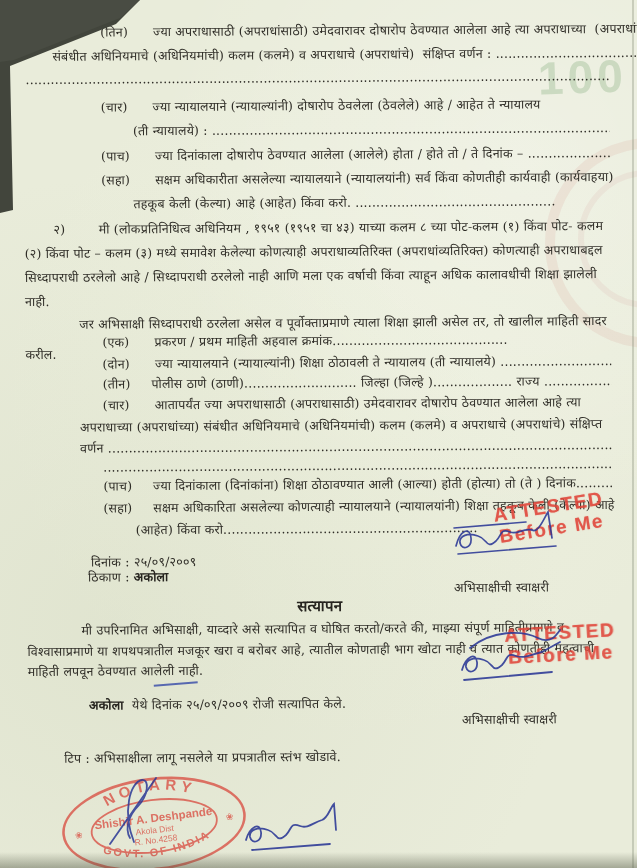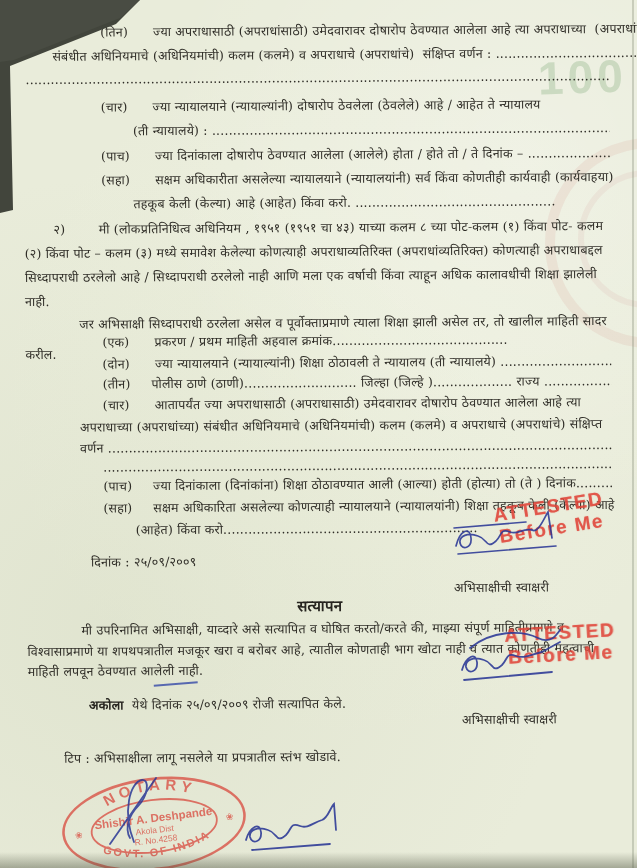--- a/index.html
+++ b/index.html
@@ -77,20 +77,23 @@
     <div class="ln" style="left:103px;top:354px;width:509px;overflow:hidden;">(दोन)      ज्या न्यायालयाने (न्यायाल्यांनी) शिक्षा ठोठावली ते न्यायालय (ती न्यायालये) .................................</div>
     <div class="ln" style="left:103px;top:374px;width:509px;overflow:hidden;">(तीन)     पोलीस ठाणे (ठाणी)........................... जिल्हा (जिल्हे )................... राज्य .............................</div>
     <div class="ln" style="left:103px;top:395px;">(चार)      आतापर्यंत ज्या अपराधासाठी (अपराधासाठी) उमेदवारावर दोषारोप ठेवण्यात आलेला आहे त्या</div>
     <div class="ln" style="left:80px;top:417px;">अपराधाच्या (अपराधांच्या) संबंधीत अधिनियमाचे (अधिनियमांची) कलम (कलमे) व अपराधाचे (अपराधांचे) संक्षिप्त</div>
     <div class="ln" style="left:80px;top:438px;width:532px;overflow:hidden;">वर्णन ..................................................................................................................................................................................</div>
     <div class="ln" style="left:103px;top:458px;width:509px;overflow:hidden;">...............................................................................................................................................................................</div>
     <div class="ln" style="left:103px;top:476px;width:509px;overflow:hidden;">(पाच)     ज्या दिनांकाला (दिनांकांना) शिक्षा ठोठावण्यात आली (आल्या) होती (होत्या) तो (ते ) दिनांक..........</div>
     <div class="ln" style="left:103px;top:498px;">(सहा)     सक्षम अधिकारिता असलेल्या कोणत्याही न्यायालयाने (न्यायालयांनी) शिक्षा तहकूब केली (केल्या) आहे</div>
     <div class="ln" style="left:135px;top:520px;">(आहेत) किंवा करो.............................................................</div>
 
+    <div class="ln" style="left:62px;top:552px;">
+      <span>ठिकाण : </span><span class="bold">अकोला</span>
+    </div>
     <div class="ln" style="left:62px;top:552px;margin-left:28px;">दिनांक : २५/०९/२००९</div>
 
     <div class="ln" style="left:453px;top:580px;">अभिसाक्षीची स्वाक्षरी</div>
 
     <div class="ln heading" style="left:0;top:595px;width:637px;text-align:center;white-space:normal;">सत्यापन</div>
     <div class="ln" style="left:80px;top:620px;">मी उपरिनामित अभिसाक्षी, याव्दारे असे सत्यापित व घोषित करतो/करते की, माझ्या संपूर्ण माहितीप्रमाणे व</div>
     <div class="ln" style="left:26px;top:641px;">विश्वासाप्रमाणे या शपथपत्रातील मजकूर खरा व बरोबर आहे, त्यातील कोणताही भाग खोटा नाही व त्यात कोणतीही महत्वाची</div>
     <div class="ln" style="left:26px;top:661px;">माहिती लपवून ठेवण्यात आलेली नाही.</div>
     <div class="ln" style="left:62px;top:680px;">
       <span class="bold">अकोला</span><span>  येथे दिनांक २५/०९/२००९ रोजी सत्यापित केले.</span>

